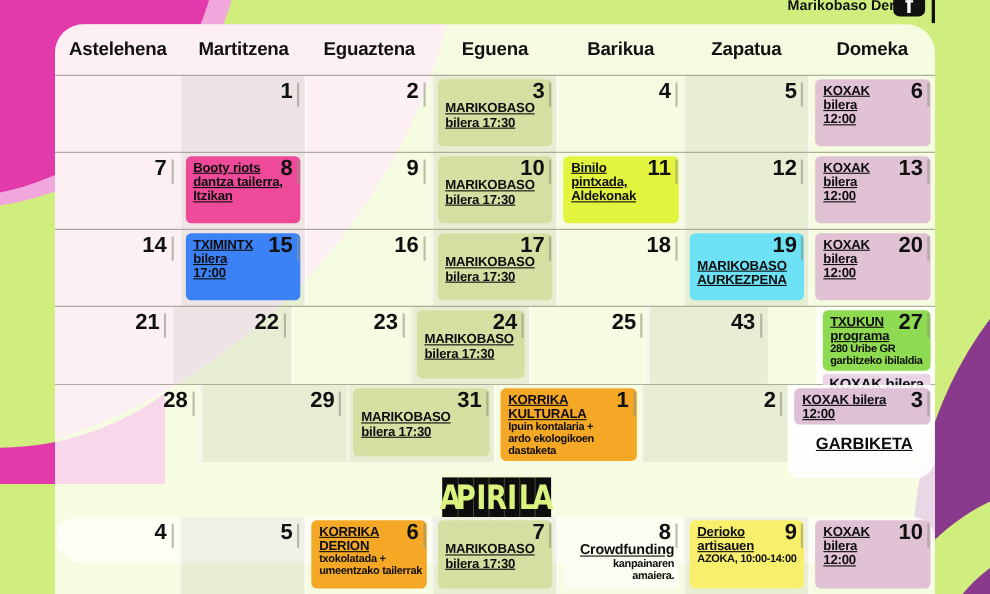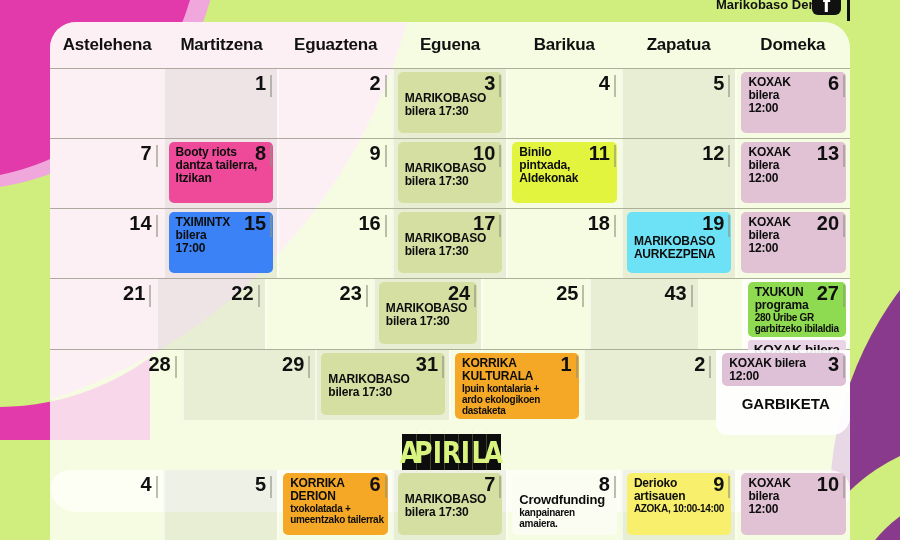--- a/index.html
+++ b/index.html
@@ -44,21 +44,21 @@
   .cell.tint{background:rgba(86,96,66,0.085);}
   .cell.white{background:rgba(255,255,255,0.72);margin-left:44px;}
   .cell.extend{height:calc(100% + 15px);background:rgba(255,255,255,0.9);
         border-radius:2px 2px 18px 12px;z-index:2;}
   .num{position:absolute;top:3px;right:11px;font-size:20px;font-weight:bold;color:#101010;z-index:3;}
   .ntick{position:absolute;top:6px;right:5px;width:2px;height:22px;background:#8f9585;opacity:0.6;z-index:3;}
   
   .ev{position:relative;z-index:1;border-radius:5px;padding:4px 4px 3px 7px;color:#0d0d0d;
       line-height:1.1;letter-spacing:-0.2px;box-sizing:border-box;}
   .ev.grow{flex:1 1 auto;}
-  .ev .t{font-size:12px;font-weight:bold;white-space:nowrap;}
+  .ev .t{font-size:12px;font-weight:bold;white-space:nowrap;text-decoration:underline;}
   .ev .s{font-size:10px;font-weight:bold;white-space:nowrap;letter-spacing:-0.3px;}
   .ev.big .t{font-size:13px;}
   .ev.bar{flex:0 0 auto;height:21px;display:flex;align-items:center;justify-content:center;
       padding:0;border-radius:3px;}
   .ev.bar .t{font-size:13.5px;}
   .ev.plain{background:transparent;display:flex;align-items:flex-start;justify-content:center;
       padding-top:7px;}
   .ev.plain .t{font-size:15px;letter-spacing:0;}
   
   .month{position:absolute;left:402px;top:434px;height:36px;background:#0d0d0d;display:flex;
@@ -353,21 +353,21 @@
       </div>
       <div class="cell tint">
         <div class="ev grow" style="background: rgb(213, 223, 162); padding-top: 20px;">
           <div class="t">MARIKOBASO</div>
           <div class="t">bilera 17:30</div>
         </div>
         <div class="num">7</div>
         <div class="ntick"></div>
       </div>
       <div class="cell">
-        <div class="ev grow big" style="background: rgb(251, 253, 242); padding-top: 20px;">
+        <div class="ev grow big" style="background: rgb(251, 253, 242); padding-top: 20px; text-align: right;">
           <div class="t">Crowdfunding</div>
           <div class="s">kanpainaren</div>
           <div class="s">amaiera.</div>
         </div>
         <div class="num">8</div>
         <div class="ntick"></div>
       </div>
       <div class="cell tint">
         <div class="ev grow" style="background: rgb(248, 240, 108);">
           <div class="t">Derioko</div>

